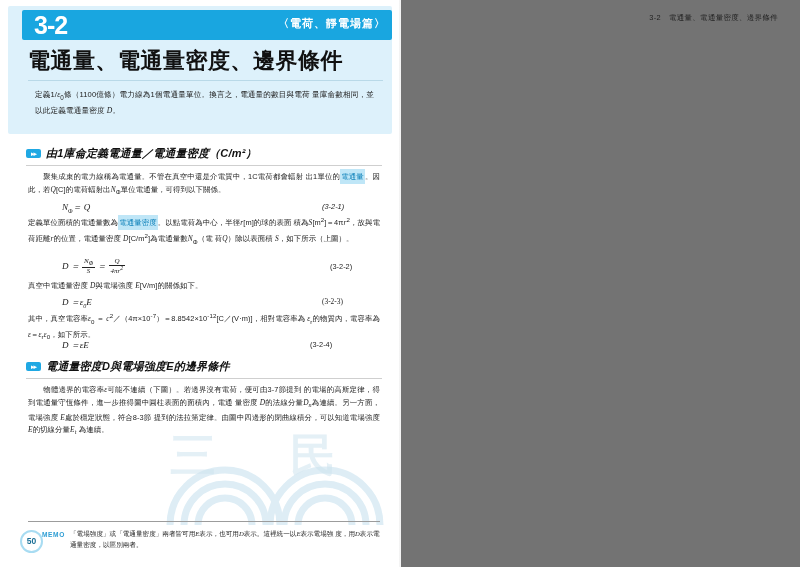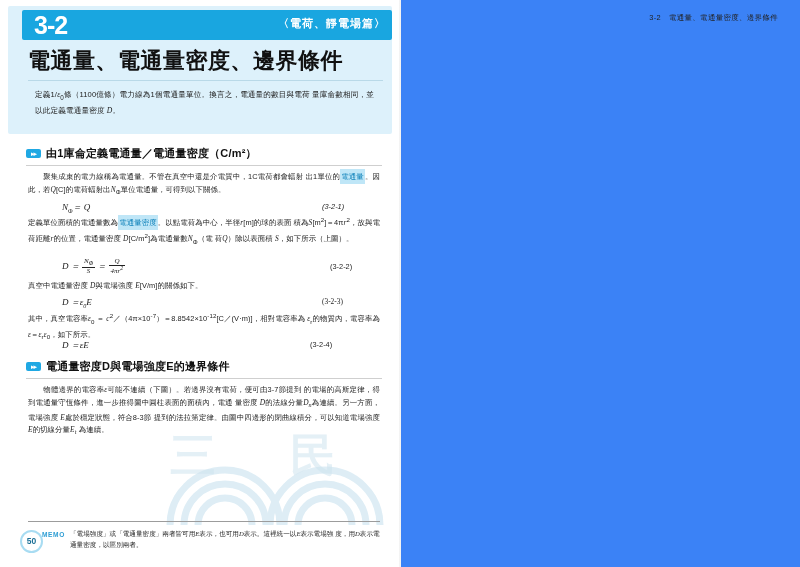--- a/index.html
+++ b/index.html
@@ -4,21 +4,21 @@
 <style>
   html,body{margin:0;padding:0;background:#ffffff;}
   body{
     width:800px;height:567px;overflow:hidden;
     font-family:"Liberation Sans","DejaVu Sans",sans-serif;
     color:#1a1a1a;position:relative;
   }
   .spread{position:absolute;inset:0;display:flex;justify-content:flex-end;}
   .page{position:relative;height:567px;box-sizing:border-box;}
   .page-left{width:400px;background:#ffffff;}
-  .page-right{width:400px;background:#3b82f6;}
+  .page-right{width:400px;background:#737373;}
   .gutter{position:absolute;left:399px;top:0;width:2px;height:567px;
     background:linear-gradient(to right,#ffffff,#e8e8e8,#ffffff);}
 
   
   .intro-panel{
     position:absolute;left:8px;top:6px;width:384px;height:128px;
     background:#ddf1fb;border-radius:2px;
   }
   .sec-badge{
     position:absolute;left:22px;top:10px;width:370px;height:30px;
@@ -43,21 +43,21 @@
   .intro-text{
     position:absolute;left:35px;top:88px;width:345px;
     font-size:7.6px;line-height:13px;color:#222;letter-spacing:0.15px;
   }
 
   .h2row{position:absolute;display:flex;align-items:center;gap:5px;}
   .h2mark{
     width:15px;height:9px;background:#1fa8e3;border-radius:2px;
     color:#fff;font-size:7px;line-height:9px;text-align:center;letter-spacing:-1px;
   }
-  .h2txt{font-size:11px;font-weight:bold;color:#111;letter-spacing:0.2px;}
+  .h2txt{font-size:11px;font-weight:bold;color:#111;letter-spacing:0.2px;font-style:italic;}
   .h2rule{position:absolute;height:1px;background:#cfcfcf;}
 
   .body-p{
     position:absolute;font-size:7.4px;line-height:12.6px;color:#1c1c1c;
     letter-spacing:0.1px;text-align:justify;
   }
   .hl{background:#bfe6f7;color:#0a7fb8;padding:3px 1px;}
   .bold{font-weight:normal;}
   .it{font-style:italic;font-family:"Liberation Serif",serif;}
   .eq{position:absolute;font-family:"Liberation Serif",serif;font-style:italic;font-size:9px;}

